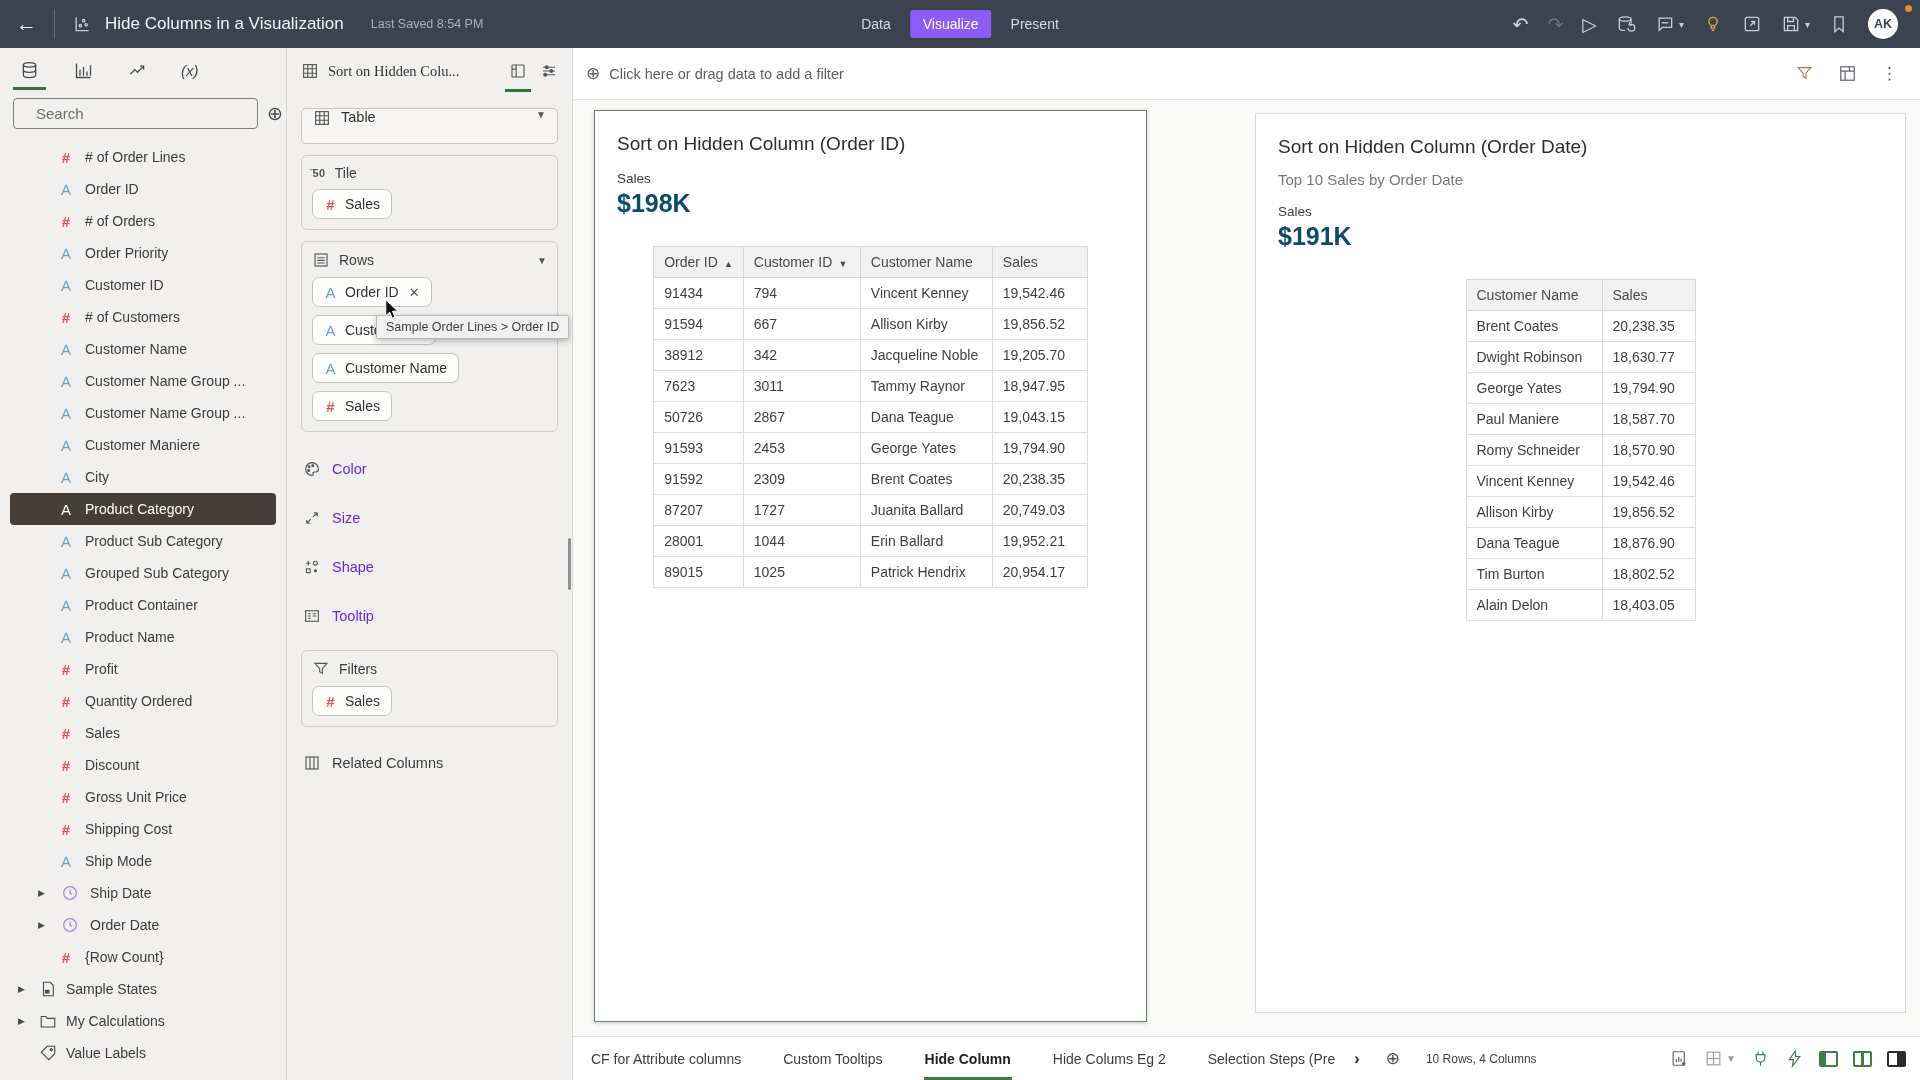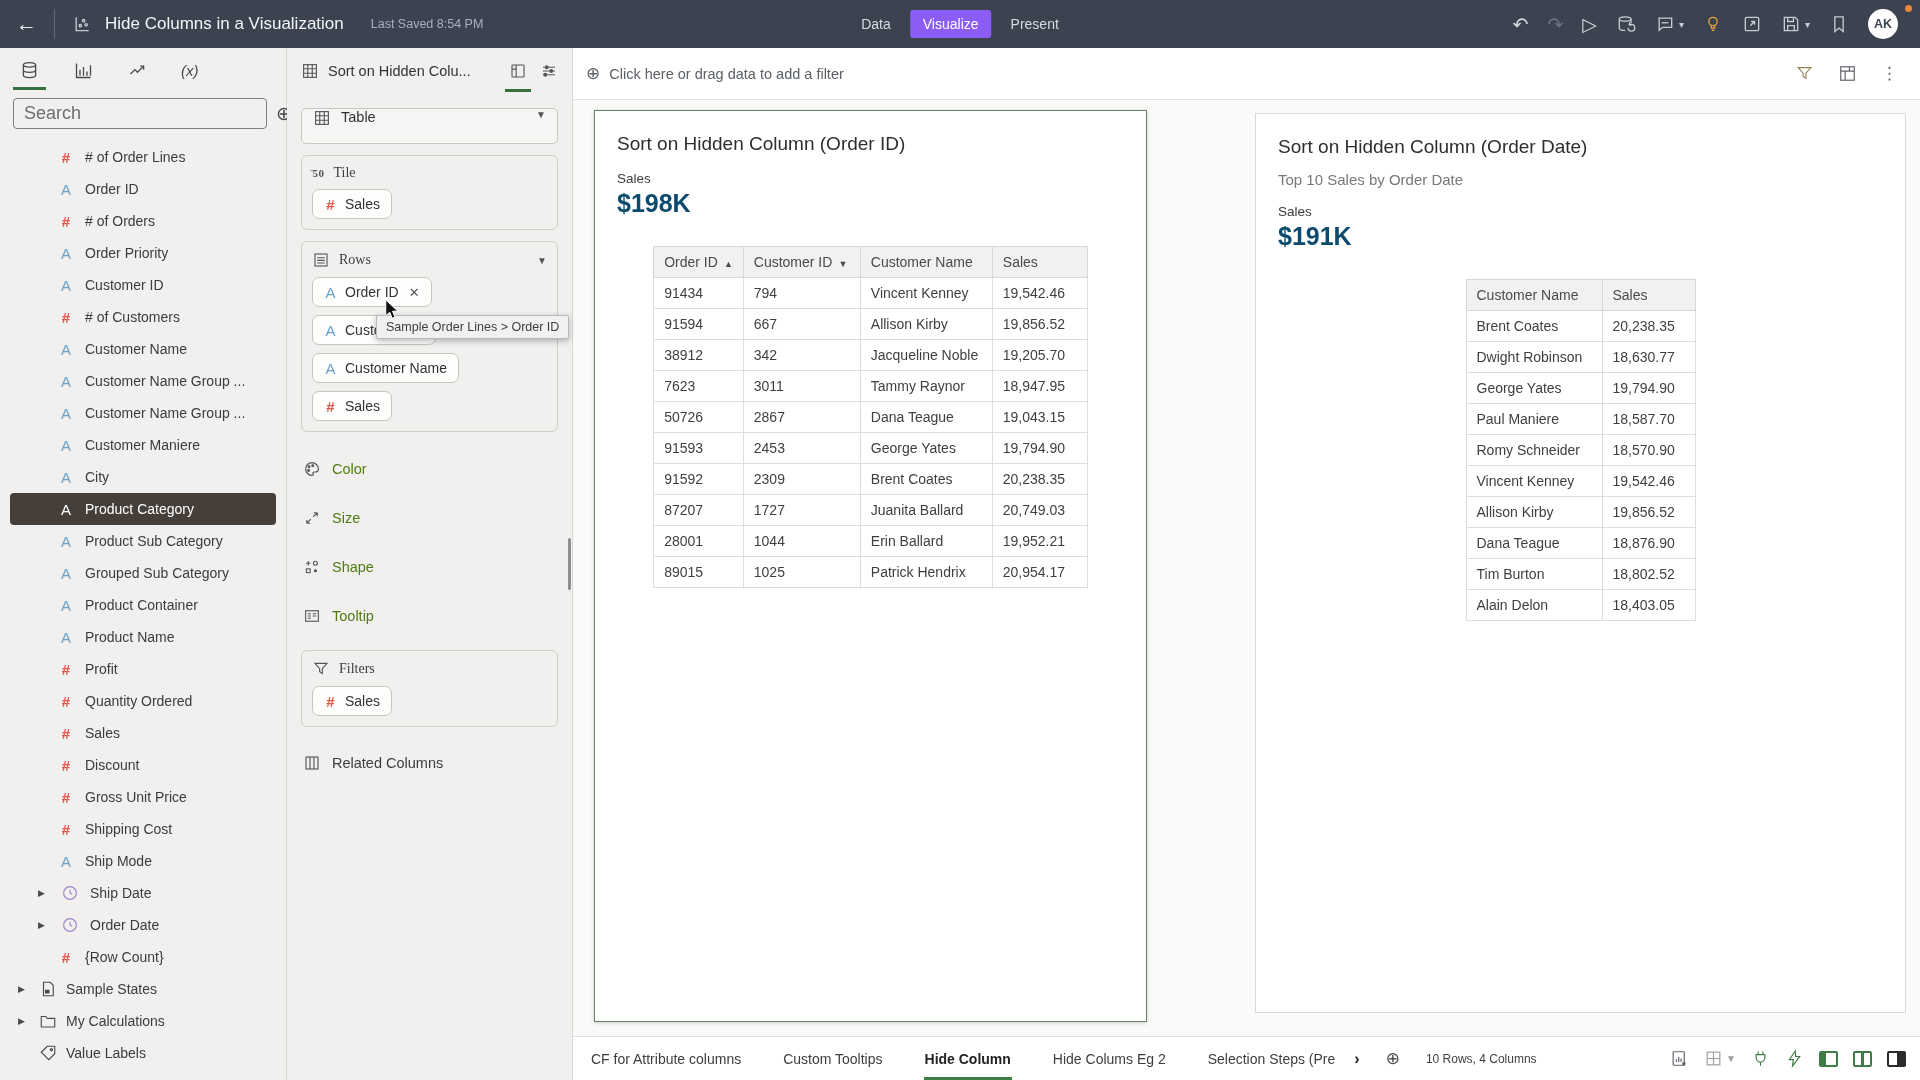--- a/index.html
+++ b/index.html
@@ -30,55 +30,55 @@
   .app { display:flex; height:1032px; }
 
   
   .fields-panel { width:287px; border-right:1px solid #d9d7d3; display:flex; flex-direction:column; background:#f1f0ee; }
   .fp-tabs { display:flex; align-items:center; gap:27px; padding:0 4px 0 16px; height:44px; flex:none; }
   .fp-tab { position:relative; height:44px; display:flex; align-items:center; padding:0 3px; cursor:pointer; }
   .fp-tab.active::after { content:""; position:absolute; left:-3px; right:-3px; bottom:2px; height:3px; background:#35703d; }
   .fpti { width:21px; height:21px; stroke:#4a4a4a; stroke-width:1.5; fill:none; }
   .fp-fx { font-size:15px; font-style:italic; color:#4a4a4a; }
   .fp-search { display:flex; align-items:center; gap:9px; padding:6px 12px 6px 13px; flex:none; }
-  .fp-search input { flex:1; height:31px; border:1px solid #7e7e7e; border-radius:4px; background:transparent; padding:0 10px; font-size:18px; font-family:inherit; color:#3c3c3c; outline:none; }
+  .fp-search input { flex:1; height:31px; border:1px solid #7e7e7e; border-radius:4px; background:transparent; padding:0 22px; font-size:15px; font-family:inherit; color:#3c3c3c; outline:none; }
   .fp-search input::placeholder { color:#6e6e6e; }
   .plus-glyph { font-size:19px; color:#4a4a4a; cursor:pointer; line-height:1; }
   .fp-list { flex:1; overflow:hidden; padding-top:6px; }
   .fitem { height:32px; display:flex; align-items:center; gap:11px; margin:0 10px; padding-left:48px; border-radius:4px; font-size:14px; color:#3c3c3c; cursor:pointer; white-space:nowrap; }
   .fitem.tree2 { padding-left:28px; }
   .fitem.tree1 { padding-left:8px; gap:9px; }
   .fitem.sel { background:#453e39; color:#fff; }
   .fic { width:16px; text-align:center; font-weight:bold; flex:none; }
   .fic.m { color:#e0584a; font-size:15px; }
   .fic.a { color:#6d9eca; font-size:15px; font-weight:normal; }
   .fitem.sel .fic.a { color:#fff; }
   .tw { font-size:9px; color:#4a4a4a; width:12px; flex:none; }
   .tw.blank { visibility:hidden; }
   .mini { width:18px; height:18px; stroke:#4a4a4a; stroke-width:1.5; fill:none; flex:none; }
   .mini.clock { stroke:#9b86c9; }
 
   
   .grammar-panel { position:relative; width:286px; border-right:1px solid #d9d7d3; background:#f1f0ee; display:flex; flex-direction:column; }
-  .gp-head { height:46px; display:flex; align-items:center; gap:9px; padding:0 12px 0 14px; flex:none; }
+  .gp-head { height:46px; display:flex; align-items:center; gap:9px; padding:0 12px 0 14px; flex:none;font-family:Liberation Serif, serif; }
   .gp-title { flex:1; font-size:14.5px; color:#333; white-space:nowrap; overflow:hidden; }
   .gp-hicon { position:relative; padding:13px 2px; cursor:pointer; }
   .gp-hicon.active::after { content:""; position:absolute; left:-2px; right:-2px; bottom:1px; height:3px; background:#35703d; }
   .gico { width:18px; height:18px; stroke:#555; stroke-width:1.5; fill:none; flex:none; }
   .gp-viz { margin:14px 14px 0 14px; height:36px; border:1px solid #c8c6c2; border-radius:5px; display:flex; gap:10px; padding:0 11px; cursor:pointer; background:#f6f5f3; }
   .gp-viz-label { flex:1; font-size:14.5px; color:#333; }
   .dcaret { font-size:10px; color:#555; }
   .gsection { margin:11px 14px 0 14px; border:1px solid #cfcdc9; border-radius:6px; padding:9px 10px 10px 10px; }
-  .gsec-head { display:flex; align-items:center; gap:9px; font-size:14px; color:#3d3d3d;font-family:Liberation Serif, serif; }
+  .gsec-head { display:flex; align-items:center; gap:9px; font-size:14px; color:#3d3d3d; }
   .gsec-head .spring { flex:1; }
   .ic50 { font-size:11px; font-weight:bold; color:#555; letter-spacing:.5px; }
   .pill { margin-top:8px; height:30px; width:fit-content; display:flex; align-items:center; gap:8px; padding:0 11px; background:#fdfdfc; border:1px solid #c6c4c0; border-radius:7px; font-size:14px; color:#333; cursor:pointer; white-space:nowrap; }
   .pill .fic { width:13px; }
   .pill-x { font-size:13px; color:#555; margin-left:2px; cursor:pointer; }
-  .gdrop { display:flex; align-items:center; gap:11px; padding:0 16px; height:24px; margin-top:25px; font-size:14.5px; color:#4d7c0f; }
+  .gdrop { display:flex; align-items:center; gap:11px; padding:0 16px; height:24px; margin-top:25px; font-size:14.5px; color:#6d28d9; }
   .grelated { display:flex; align-items:center; gap:11px; padding:0 16px; margin-top:27px; font-size:14.5px; color:#3d3d3d; }
   .gp-scroll { position:absolute; right:1px; top:490px; width:3px; height:52px; background:#8f8f8f; border-radius:2px; }
   .gtooltip { position:absolute; left:89px; top:267px; z-index:30; background:#f1f1f1; border:1px solid #b9b9b9; border-radius:2px; padding:4px 9px; font-size:12.5px; color:#3e3e3e; white-space:nowrap; box-shadow:0 2px 6px rgba(0,0,0,.28); }
   .cursor { position:absolute; left:96px; top:252px; z-index:40; pointer-events:none; }
 
   
   .main { flex:1; display:flex; flex-direction:column; background:#fafaf9; }
   .filter-bar { height:52px; background:#fff; border-bottom:1px solid #e3e3e3; display:flex; align-items:center; gap:9px; padding:0 22px 0 13px; flex:none; }
   .fb-prompt { font-size:14.5px; color:#5c6166; cursor:pointer; }
   .fb-right { margin-left:auto; display:flex; align-items:center; gap:24px; }

